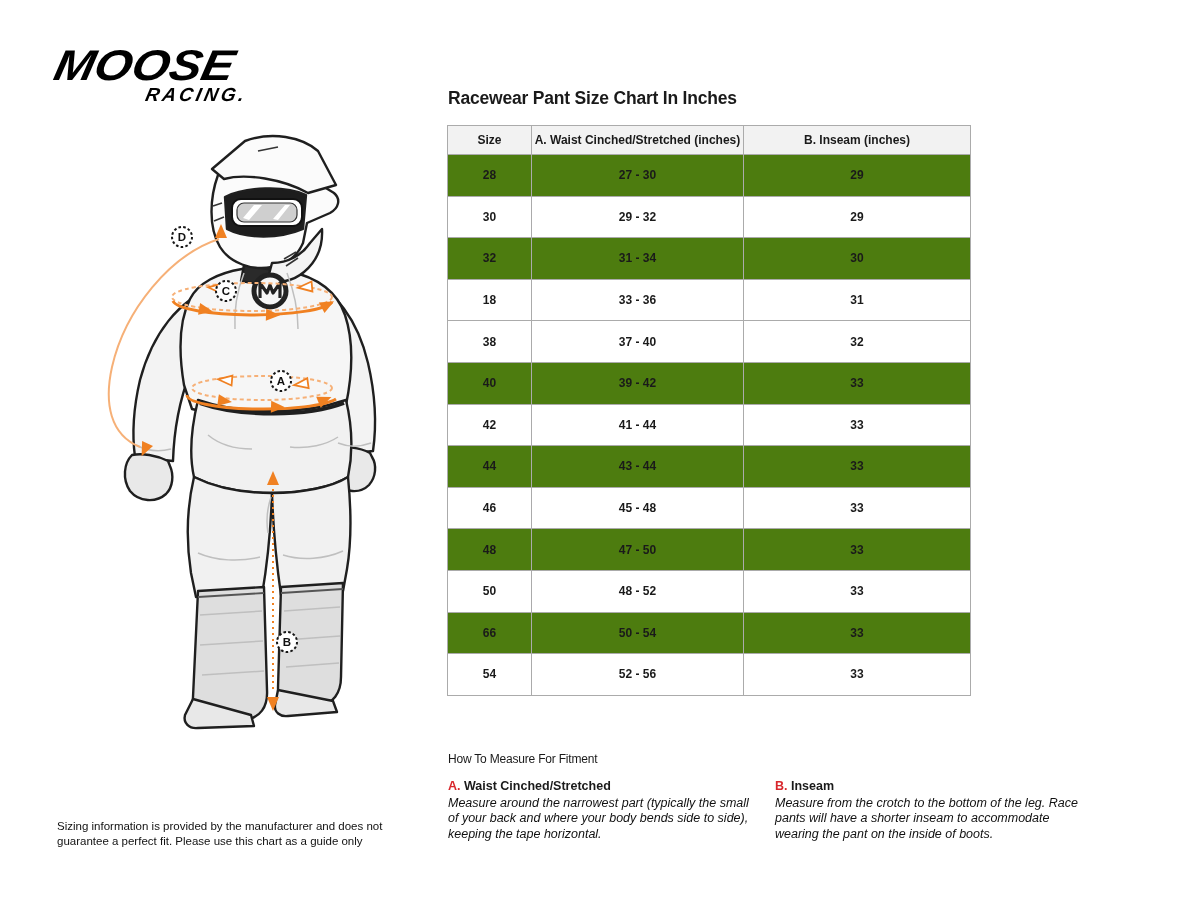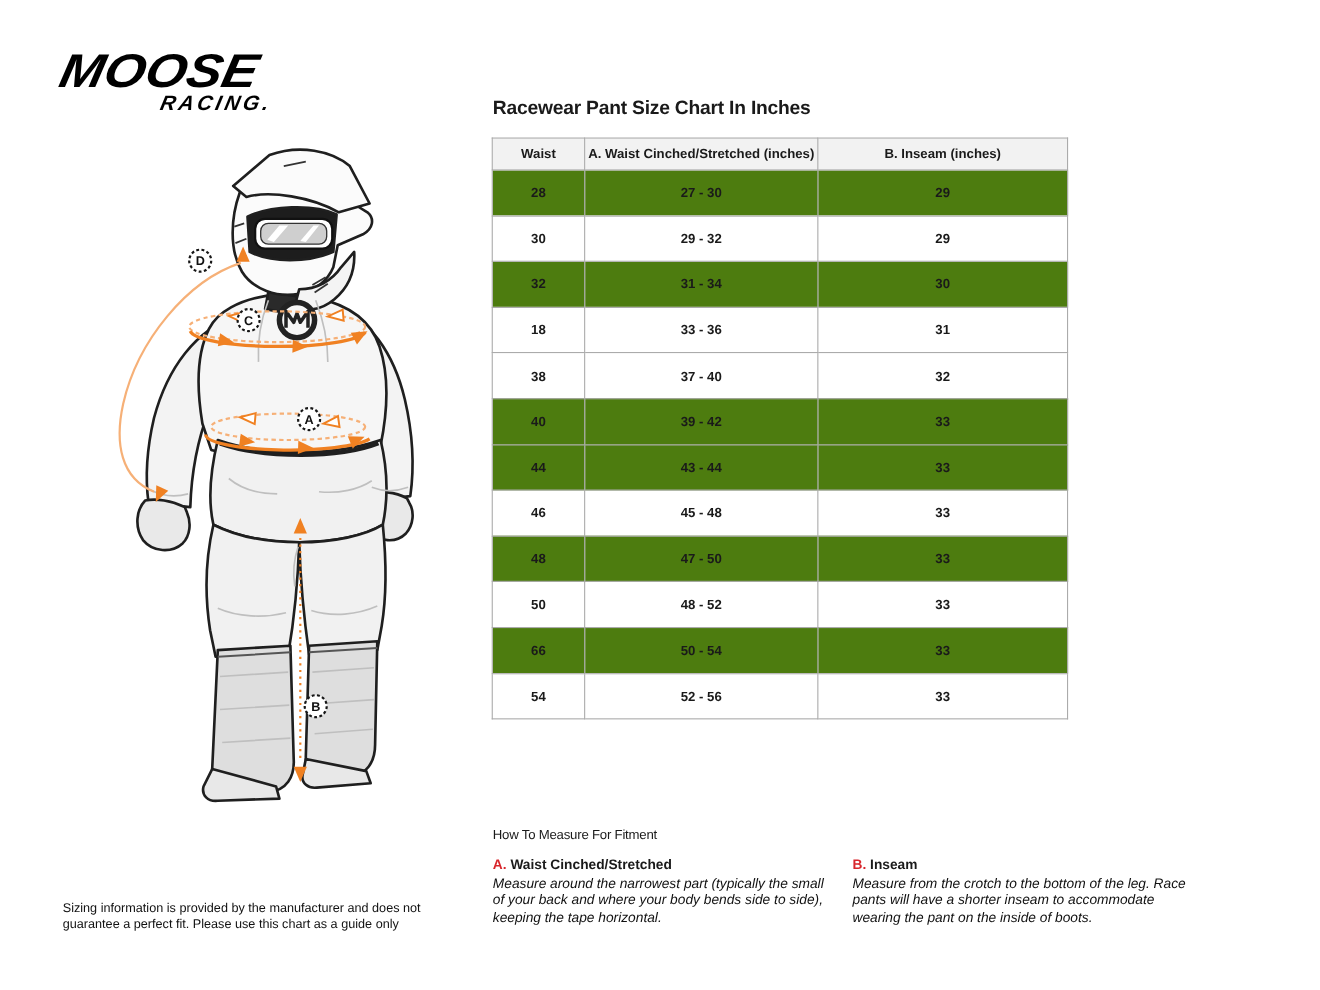--- a/index.html
+++ b/index.html
@@ -200,21 +200,21 @@
 <div class="abs chart-title">Racewear Pant Size Chart In Inches</div>
 
 <table class="abs size-table">
   <colgroup>
       <col class="col-size">
       <col class="col-waist">
       <col class="col-inseam">
     </colgroup>
   <thead>
     <tr>
-      <th>Waist</th>
+      <th>Size</th>
       <th>A. Waist Cinched/Stretched (inches)</th>
       <th>B. Inseam (inches)</th>
     </tr>
   </thead>
   <tbody>
       <tr class="alt">
         <td>28</td>
         <td>27 - 30</td>
         <td>29</td>
       </tr>
@@ -234,20 +234,25 @@
         <td>31</td>
       </tr>
       <tr>
         <td>38</td>
         <td>37 - 40</td>
         <td>32</td>
       </tr>
       <tr class="alt">
         <td>40</td>
         <td>39 - 42</td>
+        <td>33</td>
+      </tr>
+      <tr>
+        <td>42</td>
+        <td>41 - 44</td>
         <td>33</td>
       </tr>
       <tr class="alt">
         <td>44</td>
         <td>43 - 44</td>
         <td>33</td>
       </tr>
       <tr>
         <td>46</td>
         <td>45 - 48</td>

